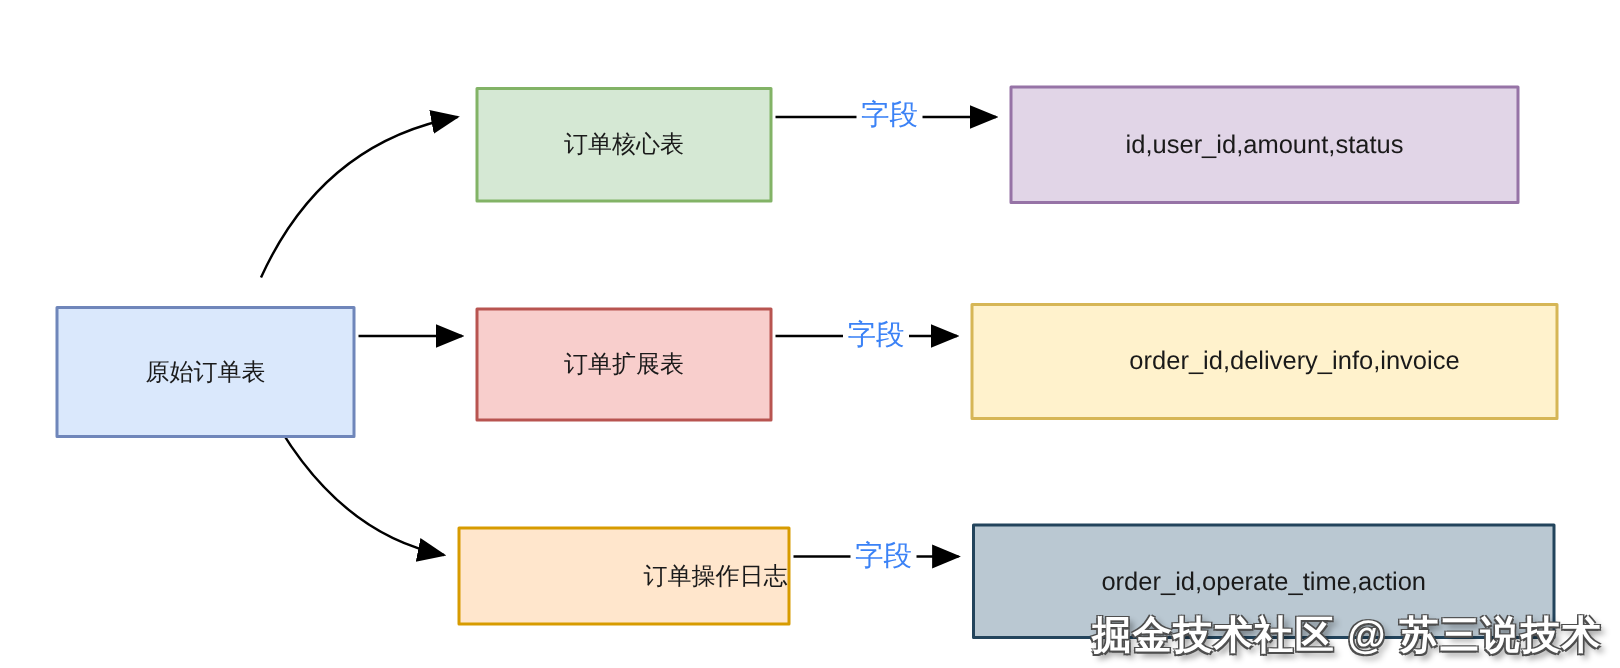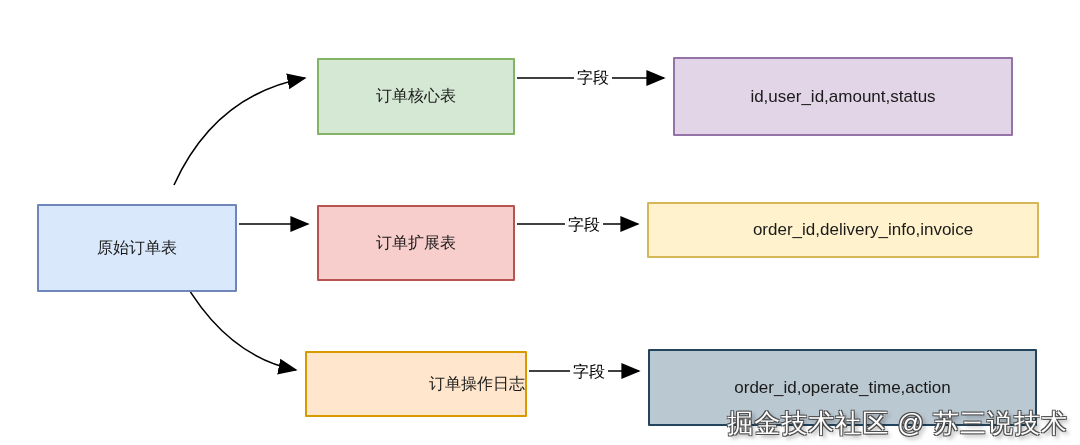--- a/index.html
+++ b/index.html
@@ -12,39 +12,39 @@
     border:2px solid var(--stroke,#666); background:var(--fill,#eee);
     display:flex; align-items:center; justify-content:center;
     color:#1a1a1a; font-size:16px; text-align:center;
     border-radius:1px;
     margin-top:19px;
   }
   .n-source      { left:37px;  top:185px; width:200px; height:88px; }
   .n-core        { left:317px; top:39px;  width:198px; height:77px; }
   .n-core-fields { left:673px; top:38px;  width:340px; height:79px; font-size:17px; }
   .n-ext         { left:317px; top:186px; width:198px; height:76px; }
-  .n-ext-fields  { left:647px; top:183px; width:392px; height:56px; font-size:17px;padding-left:40px; }
+  .n-ext-fields  { left:647px; top:183px; width:392px; height:78px; font-size:17px;padding-left:40px; }
   .n-log         { left:305px; top:332px; width:222px; height:66px;justify-content:flex-end; }
   .n-log-fields  { left:648px; top:330px; width:389px; height:77px; font-size:17px;text-align:center; }
 
   .edges { position:absolute; left:0; top:0; width:1080px; height:445px; pointer-events:none; }
   .edges path.connector { fill:none; stroke:#000000; stroke-width:1.6px; }
 
   .edge-label {
     position:absolute; transform:translate(-50%,-50%);
-    background:#ffffff; padding:0 3px; font-size:16px; color:#000000;
+    background:#ffffff; padding:0 3px; font-size:19px; color:#3b82f6;
     line-height:1.2; white-space:nowrap;
   }
   .el-1 { left:593px; top:78px; }
   .el-2 { left:584px; top:225px; }
   .el-3 { left:589px; top:372px; }
 
   .watermark {
     position:absolute; right:12px; bottom:4px;
-    font-size:26px; font-weight:normal; letter-spacing:1px; color:#ffffff;
+    font-size:26px; font-weight:bold; letter-spacing:1px; color:#ffffff;
     text-shadow:
       -1px -1px 0 #4e4e4e, 1px -1px 0 #4e4e4e,
       -1px  1px 0 #4e4e4e, 1px  1px 0 #4e4e4e,
        3px  3px 4px rgba(0,0,0,0.45);
     white-space:nowrap;
   }
 </style>
 </head>
 <body>
 

